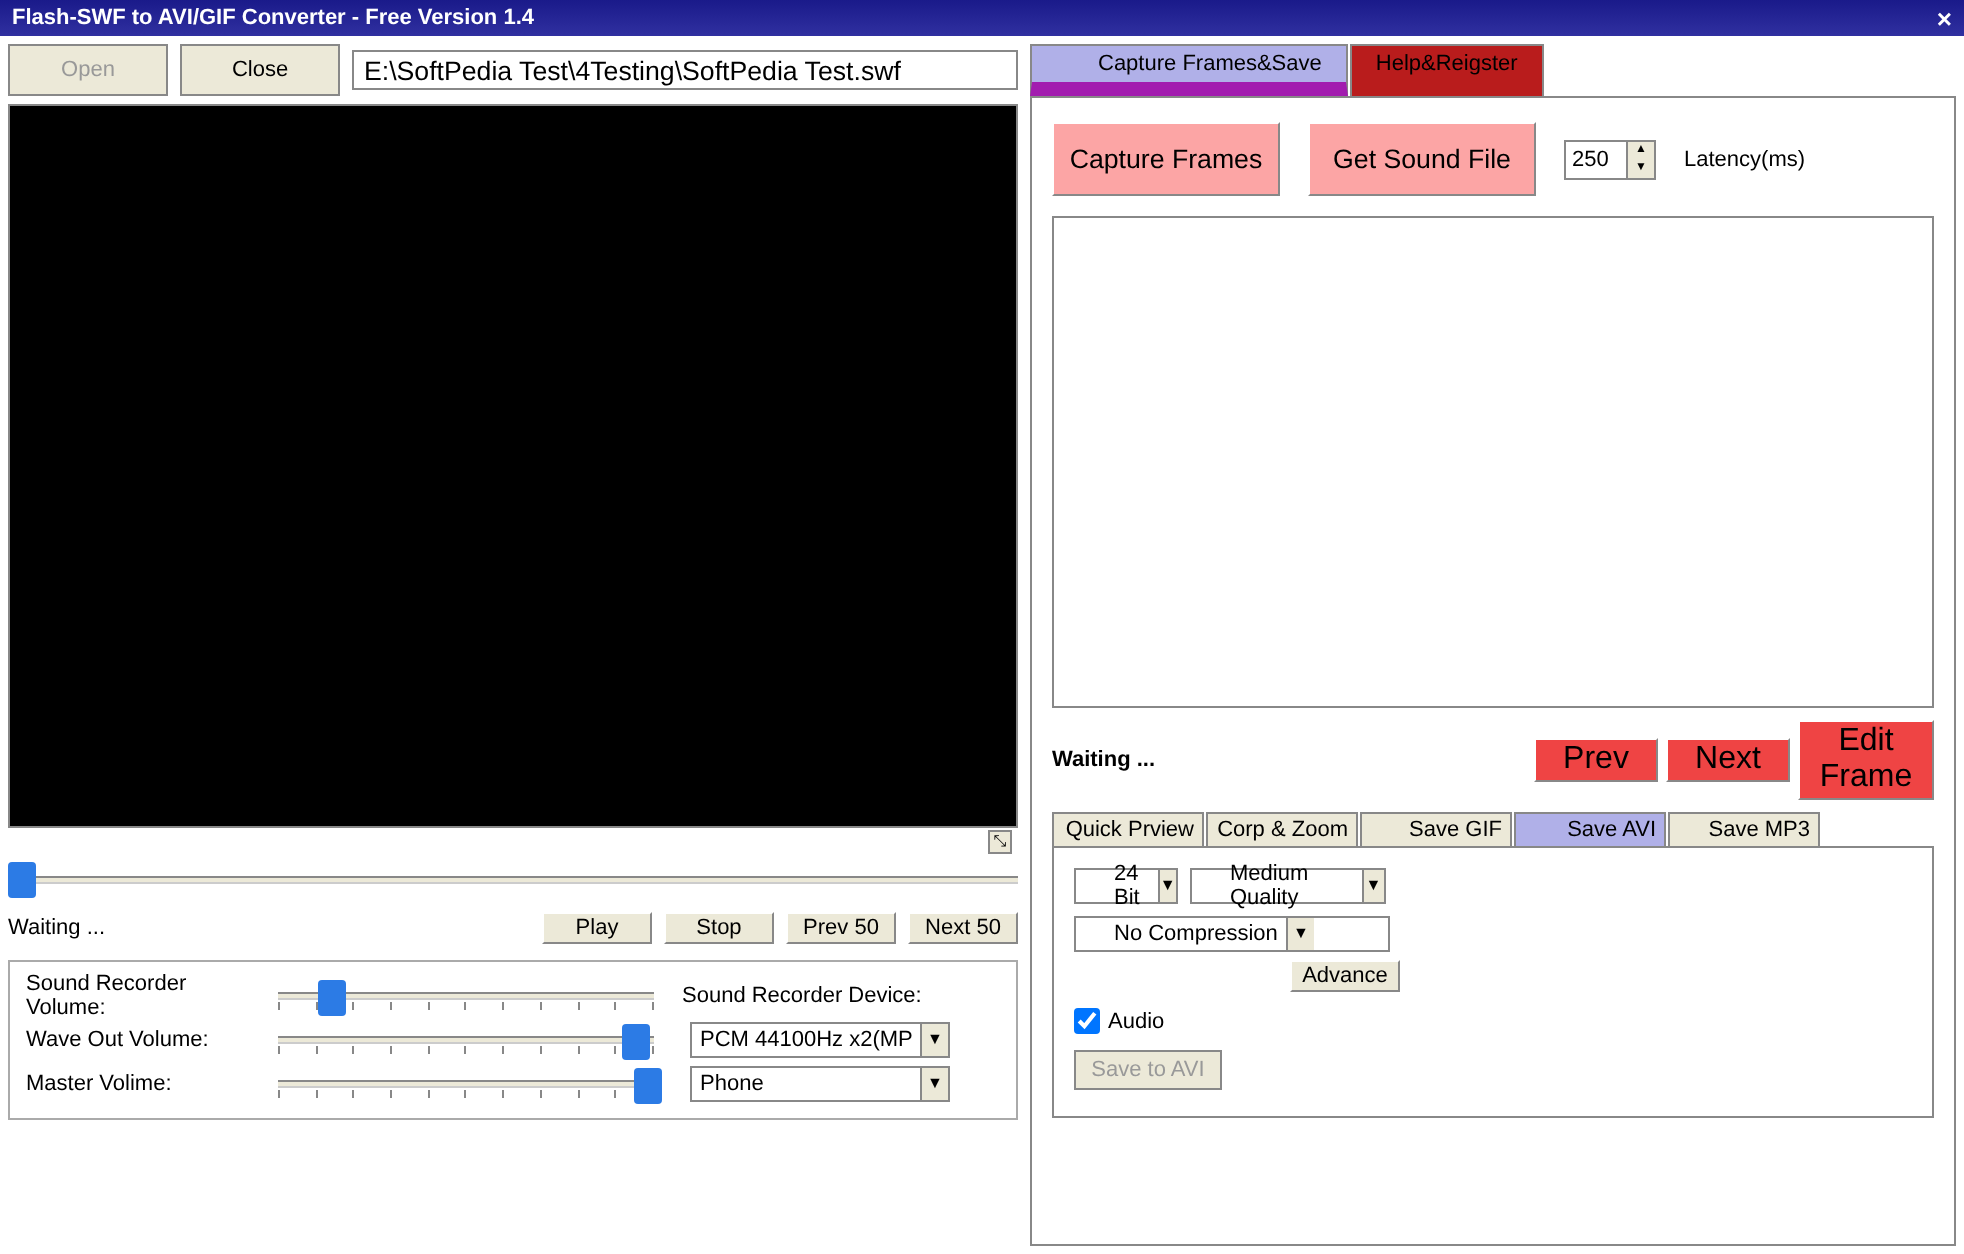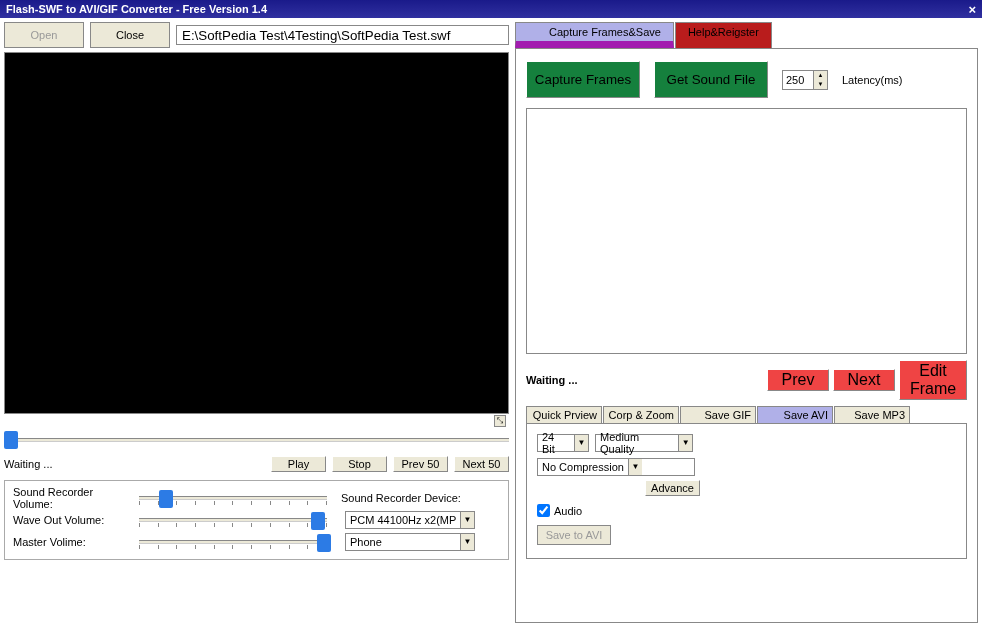--- a/index.html
+++ b/index.html
@@ -40,39 +40,39 @@
 .combo { border: 1px solid #888; background: #fff; display: flex; align-items: center; height: 18px; width: 130px; }
 .combo span { flex: 1; padding: 0 4px; overflow: hidden; white-space: nowrap; }
 .combo .arr { width: 14px; height: 16px; background: #ece9d8; border-left: 1px solid #888; text-align: center; font-size: 8px; line-height: 16px; }
 
 .tabs { display: flex; }
 .tab { border: 1px solid #888; border-bottom: none; padding: 3px 12px; background: #b91c1c; cursor: pointer; font-size: 11px; margin-right: 1px; }
 .tab.active { background: #b0b0e8; border-bottom: 7px solid #a21caf; position: relative; z-index: 2; padding-left: 33px; }
 .tabpanel { border: 1px solid #888; padding: 12px 10px; flex: 1; display: flex; flex-direction: column; }
 
 .cap-row { display: flex; gap: 14px; align-items: center; margin-bottom: 10px; }
-.bigbtn { background: #15803d; border: 1px solid #888; border-top-color:#fff; border-left-color:#fff; padding: 10px 0; width: 114px; text-align: center; cursor: pointer; }
+.bigbtn { background: #fca5a5; border: 1px solid #888; border-top-color:#fff; border-left-color:#fff; padding: 10px 0; width: 114px; text-align: center; cursor: pointer; }
 .latency-input { display: flex; border: 1px solid #888; height: 20px; }
 .latency-input input { border: none; width: 30px; text-align: left; padding: 0 3px; font-size: 11px; }
 .latency-input .spin { width: 14px; display: flex; flex-direction: column; }
 .latency-input .spin div { flex: 1; border-left: 1px solid #888; background: #ece9d8; font-size: 6px; text-align: center; line-height: 8px; }
 
 .cap-area { border: 1px solid #888; background: #fff; height: 246px; }
 
 .waiting-row { display: flex; align-items: center; gap: 4px; margin: 6px 0; }
 .waiting-row .w { flex: 1; font-weight: bold; }
 .xsbtn { background: #ef4444; border: 1px solid #888; border-top-color:#fff; border-left-color:#fff; font-size: 16px; padding: 1px 0; width: 62px; text-align: center; cursor: pointer; }
 
 .subtabs { display: flex; }
 .subtab { border: 1px solid #888; border-bottom: none; padding: 2px 4px; background: #ece9d8; cursor: pointer; font-size: 11px; margin-right: 1px; width: 76px; text-align: right; }
 .subtab.active { background: #b0b0e8; }
 .subpanel { border: 1px solid #888; padding: 10px; height: 136px; }
 
 .combo-sm { border: 1px solid #888; background: #fff; display: inline-flex; align-items: center; height: 18px; }
-.combo-sm span { padding: 0 4px; }
+.combo-sm span { padding: 0 4px; margin-left: 15px; }
 .combo-sm .arr { width: 14px; height: 16px; background: #ece9d8; border-left: 1px solid #888; text-align: center; font-size: 8px; line-height: 16px; }
 
 .chk { display: flex; align-items: center; gap: 4px; margin: 8px 0; }
 .chk input { width: 13px; height: 13px; }
 </style>
 </head>
 <body>
 
 <div class="titlebar">
   <span>Flash-SWF to AVI/GIF Converter - Free Version 1.4</span>

